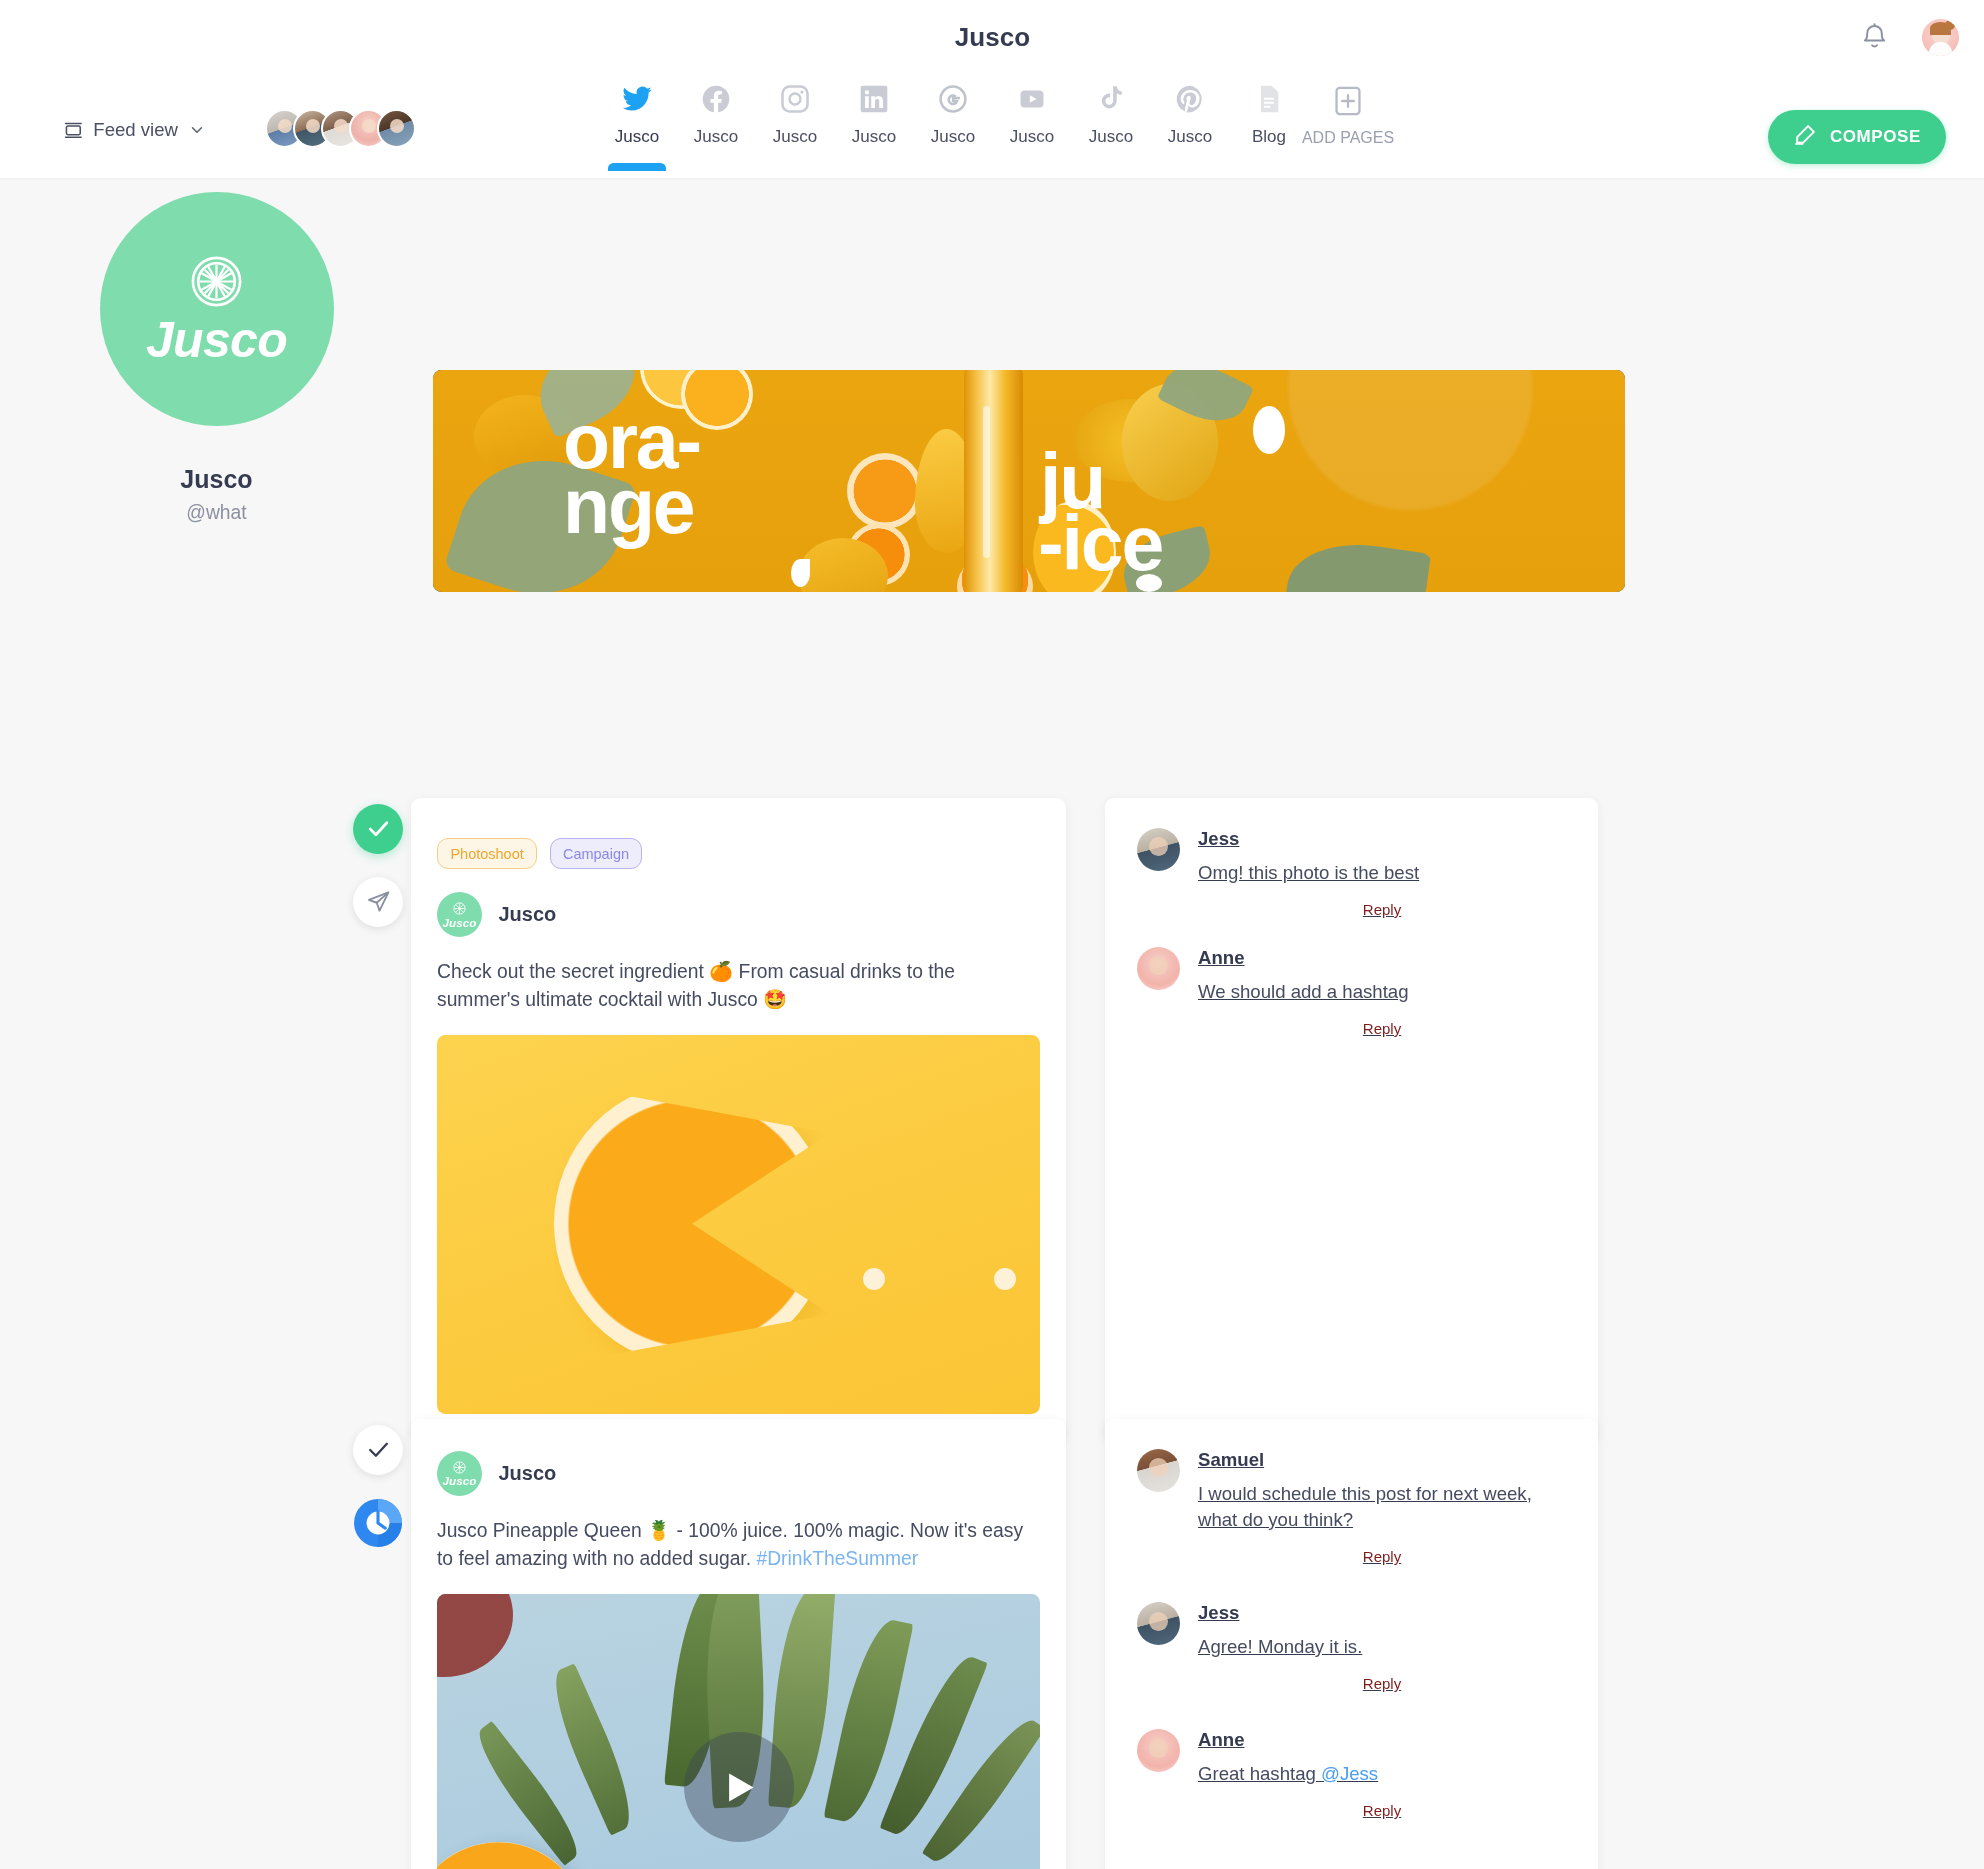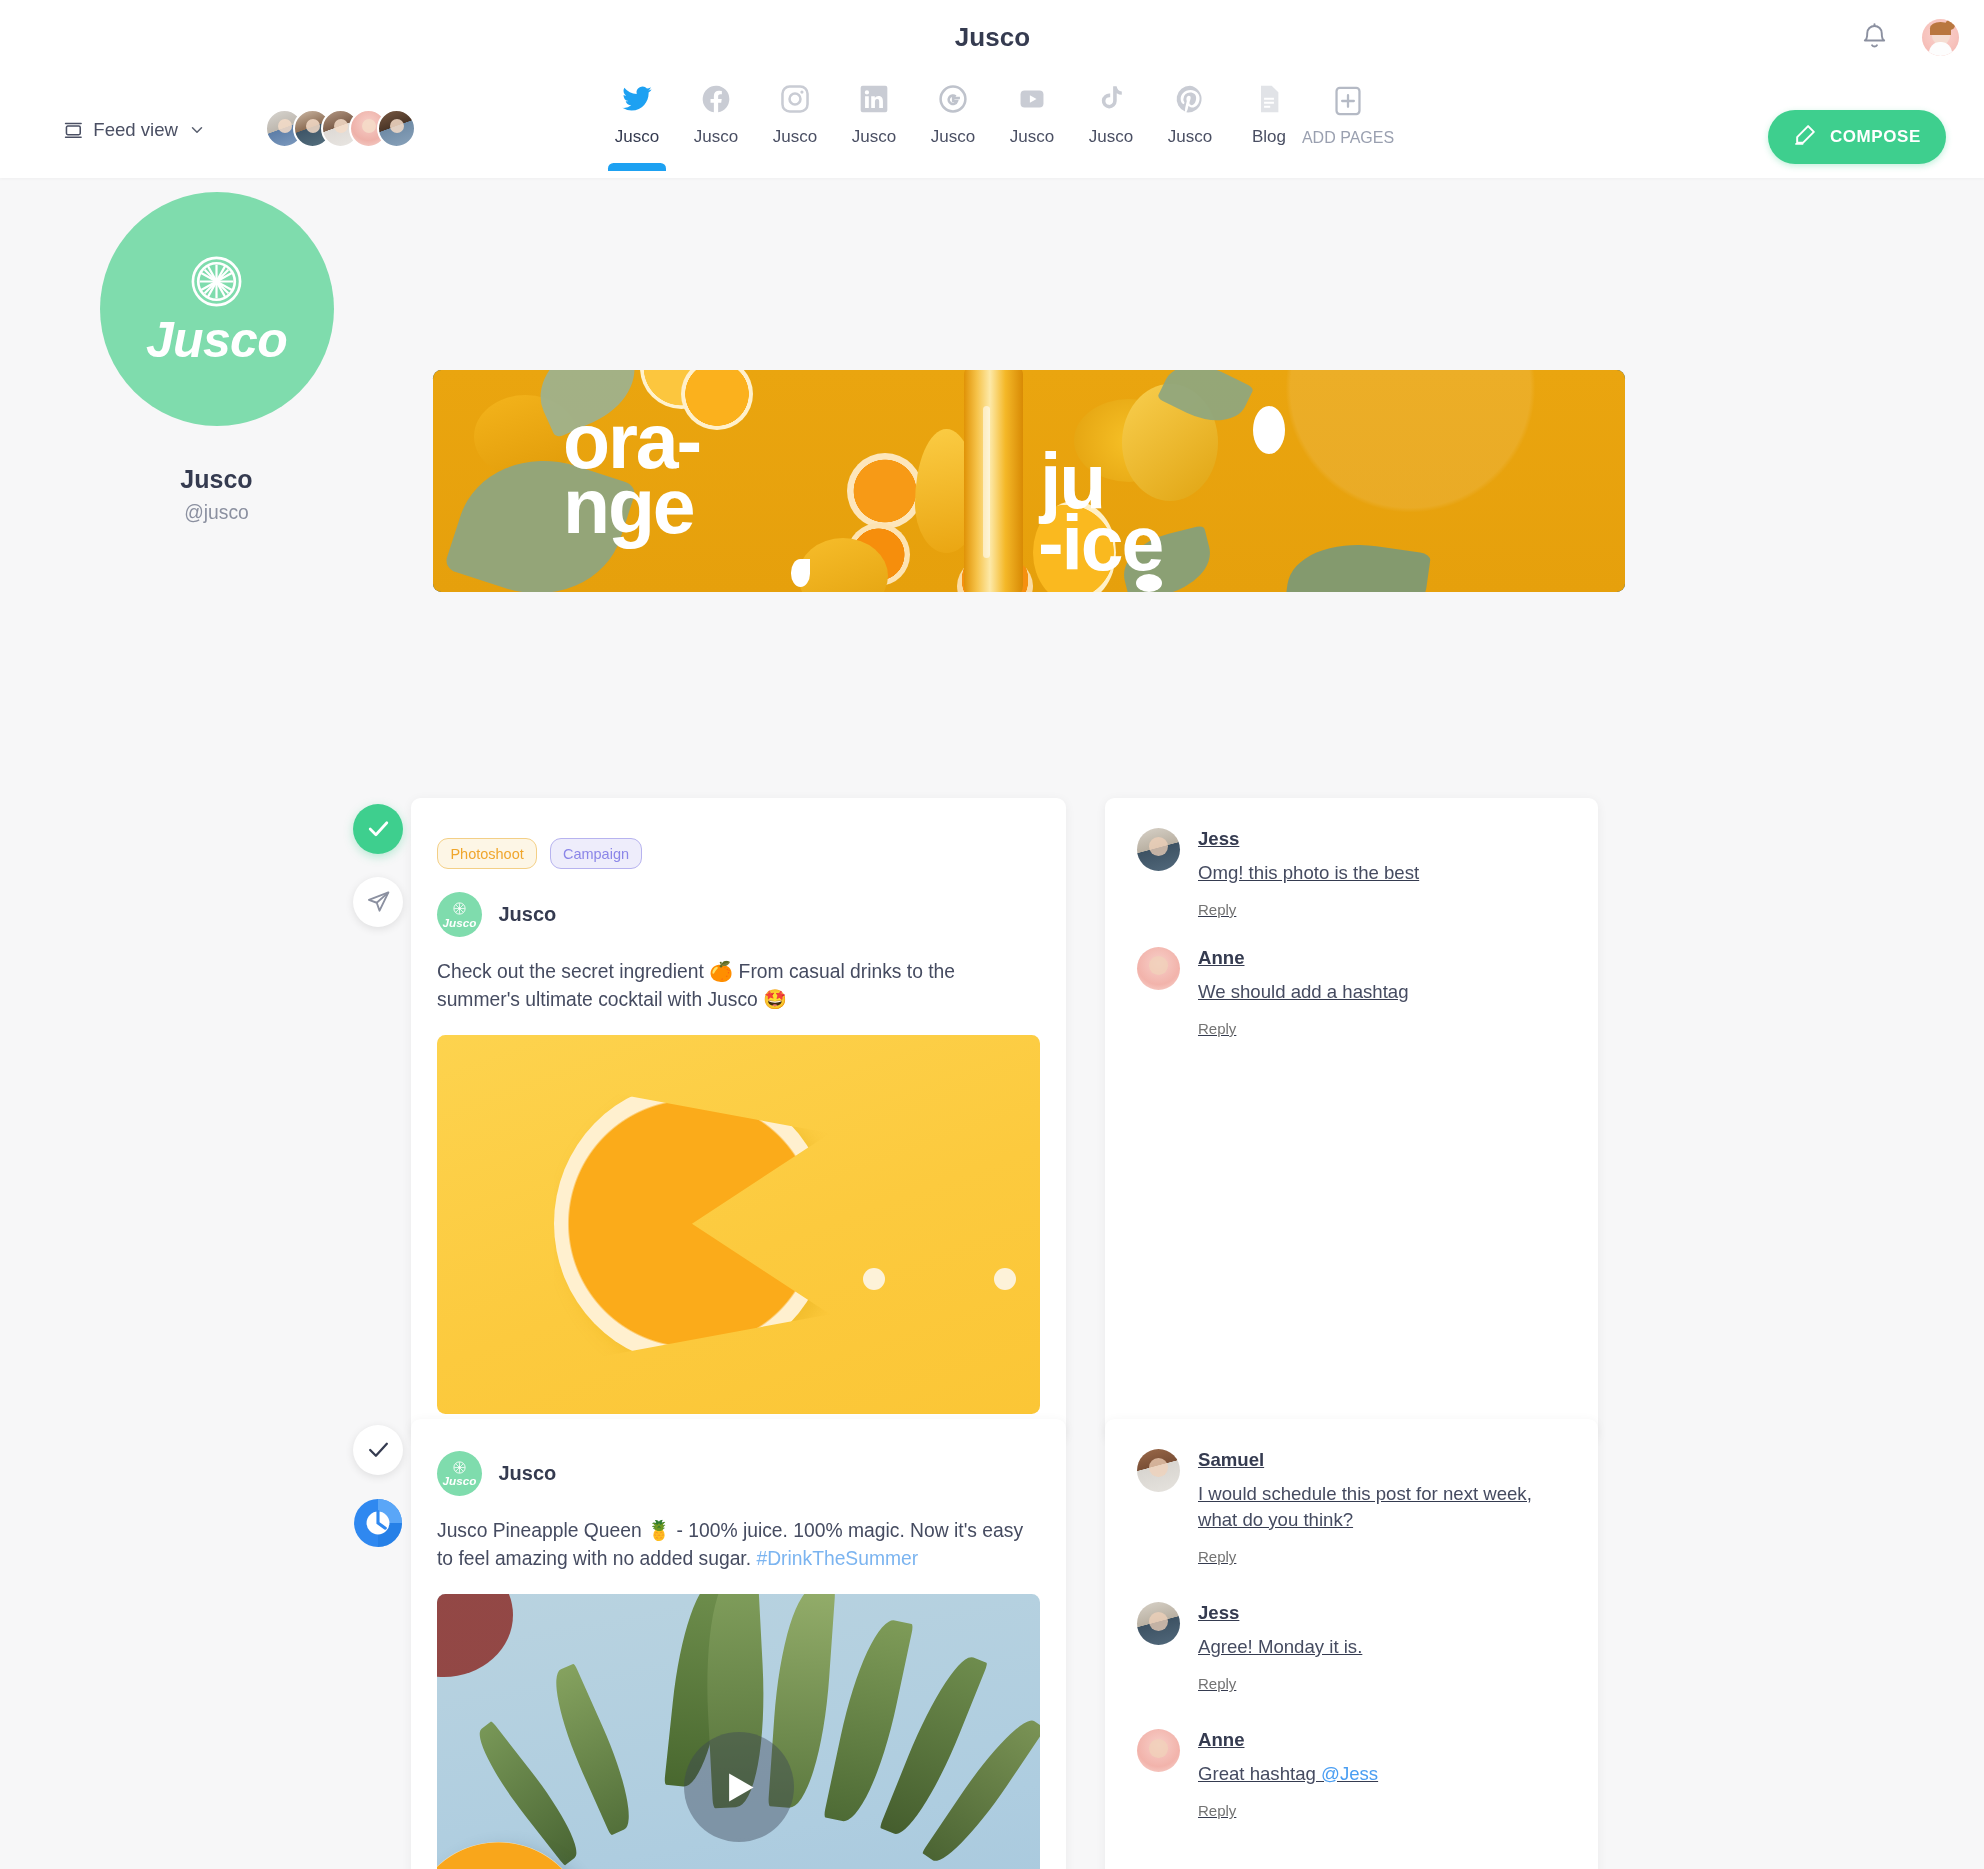--- a/index.html
+++ b/index.html
@@ -247,21 +247,21 @@
   }
   .c-av.jess{ background:linear-gradient(165deg,#d8d2c8 0%,#b9b0a2 46%,#3d5263 47%,#52697c 100%); }
   .c-av.anne{ background:radial-gradient(circle at 50% 38%,#f7cfc8 0%,#f2b3ab 62%,#f9ddd7 100%); }
   .c-av.samuel{ background:linear-gradient(165deg,#9b6a4a 0%,#7a4f36 40%,#d8d5d0 41%,#e6e3de 100%); }
   .c-av .fc{ position:absolute; left:50%; top:22%; width:44%; height:44%; margin-left:-22%;
              border-radius:50%; background:rgba(240,210,185,.75); }
   .c-body { flex:1 1 auto; min-width:0;text-decoration:underline; }
   .c-name { font-size:18.6px; font-weight:700; color:#353b50; }
   .c-text { margin-top:9.6px; font-size:18.6px; line-height:1.42; color:#454b60; }
   .c-text .mention { color:#4a9ef2; }
-  .c-reply { margin-top:15px; font-size:15px; color:#737373; cursor:pointer; }
+  .c-reply { margin-top:15px; font-size:15px; color:#7f1d1d; cursor:pointer;text-align:center; }
 </style>
 </head>
 <body>
 
 <div class="topbar">
 
   <div class="app-title">Jusco</div>
 
   <div class="top-right">
     <span class="bell">
@@ -431,21 +431,21 @@
           <g stroke-width="1.5">
             <path d="M20 8.6V20M20 31.4V20M8.6 20H20M31.4 20H20M12 12l8 8M28 12l-8 8M12 28l8-8M28 28l-8-8"></path>
             <path d="M14.2 9.6L20 20M25.8 9.6L20 20M9.6 25.8L20 20M30.4 25.8L20 20M9.6 14.2L20 20M30.4 14.2L20 20M14.2 30.4L20 20M25.8 30.4L20 20"></path>
           </g>
           <circle cx="20" cy="20" r="1.9" fill="#ffffff" stroke="none"></circle>
         </svg>
       </span>
       <span class="bname">Jusco</span>
     </div>
     <div class="pname">Jusco</div>
-    <div class="phandle">@jusco</div>
+    <div class="phandle">@what</div>
   </div>
 
   <div class="cover">
     <div class="bg"></div>
 
     <i class="o-circ" style="left:207px; top:-44px; width:83px; height:83px; background:radial-gradient(circle at 50% 50%,#fcc63e 0 64%,#fff2cd 65% 80%,#f8b82c 81%);"></i>
     <i class="o-circ" style="left:248px; top:-12.4px; width:72px; height:72px; background:radial-gradient(circle at 50% 50%,#fbb11d 0 62%,#fff0cb 63% 78%,#f6a71a 79%);"></i>
     <i class="o-circ" style="left:641px; top:29px; width:110px; height:83px; background:radial-gradient(circle at 50% 50%,#f6c026,#e2a00e); border-radius:50%;"></i>
     <i class="o-circ" style="left:689px; top:13.8px; width:96px; height:117px; background:linear-gradient(140deg,#f9cf4f,#e0a412); border-radius:50%;"></i>
     <i class="o-circ" style="left:414px; top:83px; width:76px; height:76px; background:radial-gradient(circle at 50% 50%,#f79a16 0 58%,#fde6bb 59% 72%,#ef8f10 73%);"></i>

